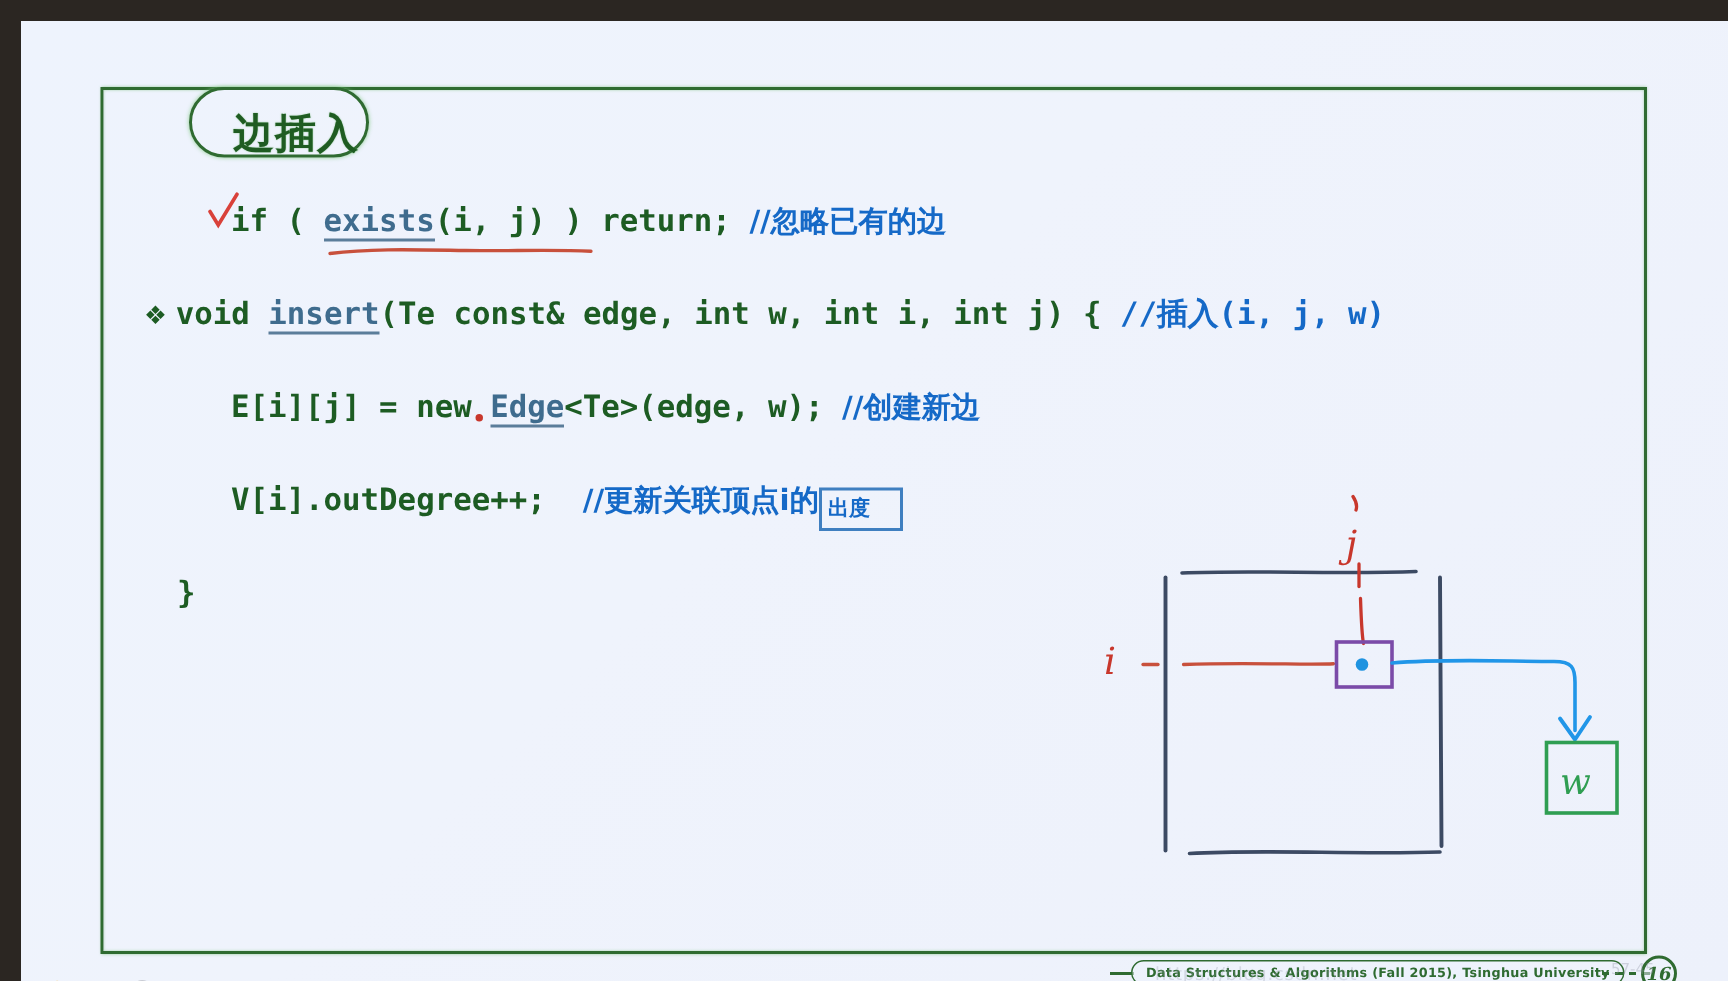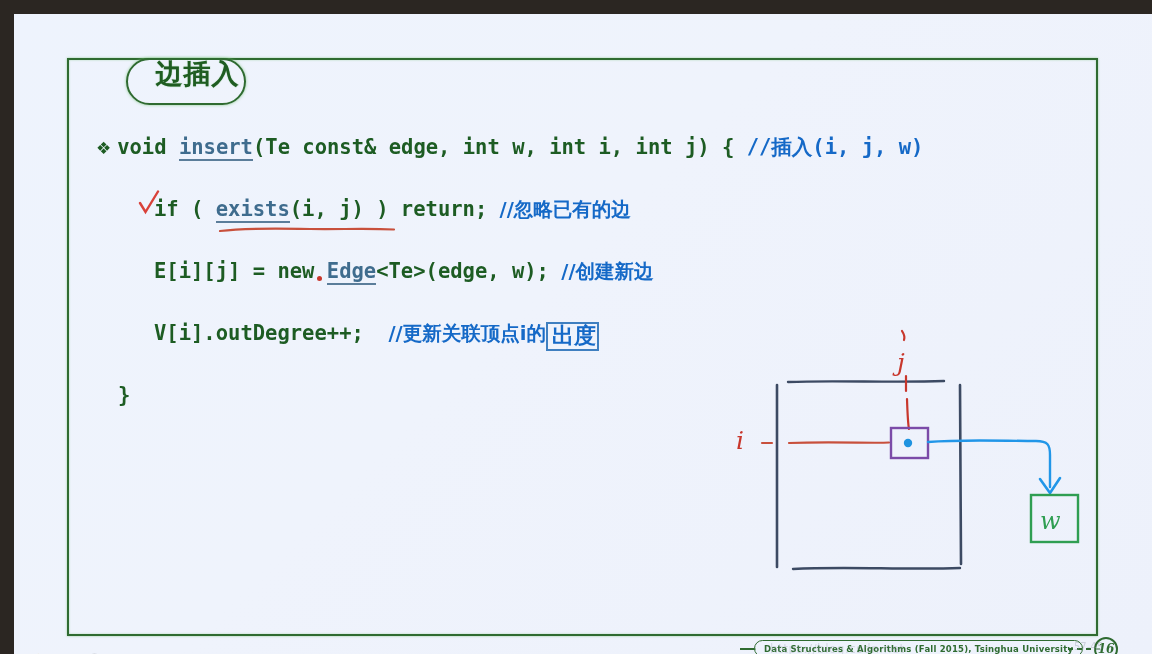--- a/index.html
+++ b/index.html
@@ -52,21 +52,21 @@
     position: absolute;
     left: 112px;
     top: 44px;
     width: 120px;
     height: 47px;
     border: 2.5px solid #2f6b31;
     border-radius: 24px;
     background: linear-gradient(135deg, #eef3fd 0%, #eff3fc 100%);
     box-shadow: 0 0 3px rgba(120,200,120,.85);
     display: flex;
-    align-items: flex-start;
+    align-items: flex-end;
     justify-content: center;
     box-sizing: border-box;
     padding-left: 23px;
   }
   #title-pill .title-text {
     font-family: "DejaVu Sans", sans-serif;
     font-size: 27px;
     font-weight: bold;
     color: #1f5c22;
     letter-spacing: 1px;
@@ -113,25 +113,25 @@
   }
   .cmt-mono {
     color: #1569c7;
     font-family: "DejaVu Sans Mono", monospace;
     font-weight: bold;
     font-size: 20.5px;
   }
   .boxed {
     display: inline-block;
     border: 2px solid #3f7fc0;
-    padding: 0px 1px 1px 4px;
+    padding: 0px 20px 1px 4px;
     color: #1569c7;
     font-family: "DejaVu Sans", sans-serif;
     font-weight: bold;
-    font-size: 22px;
+    font-size: 14px;
     line-height: 24px;
     vertical-align: -3px;
   }
 
   
   .ink-check {
     position: absolute;
     left: 42px;
     top: -4px;
     width: 22px;
@@ -272,30 +272,30 @@
   <div id="slide">
 
     <div id="slide-border"></div>
 
     <div id="title-pill">
       <span class="title-text">边插入</span>
     </div>
 
     <div id="code-block">
 
-      <div class="code-line lvl0"><span class="bullet">❖ </span><span>void </span><span class="ident-ul">insert</span><span>(Te const&amp; edge, int w, int i, int j) { </span><span class="cmt-mono">//插入(i, j, w)</span></div>
-
       <div class="code-line lvl1"><span>if ( </span><span class="ident-ul">exists</span><span>(i, j) ) return; </span><span class="cmt">//忽略已有的边</span>
         <svg class="ink-check" viewBox="0 0 22 26">
           <path d="M2 13 L7.5 22 L20 1.5" stroke="#d9413a" stroke-width="2.4" fill="none" stroke-linecap="round"></path>
         </svg>
         <svg class="ink-underline" viewBox="0 0 178 10">
           <path d="M2 7 C30 3.5, 60 4.5, 92 5 C120 5.5, 150 4.2, 176 5.5" stroke="#c8503c" stroke-width="2.2" fill="none" stroke-linecap="round"></path>
         </svg>
       </div>
+
+      <div class="code-line lvl0"><span class="bullet">❖ </span><span>void </span><span class="ident-ul">insert</span><span>(Te const&amp; edge, int w, int i, int j) { </span><span class="cmt-mono">//插入(i, j, w)</span></div>
 
       <div class="code-line lvl1"><span>E[i][j] = new </span><span class="ident-ul">Edge</span><span>&lt;Te&gt;(edge, w); </span><span class="cmt">//创建新边</span>
         <span class="ink-dot"></span>
       </div>
 
 
       <div class="code-line lvl1"><span>V[i].outDegree++;  </span><span class="cmt">//更新关联顶点i的</span><span class="boxed">出度</span></div>
 
 
       <div class="code-line lvl-close"><span>}</span></div>

